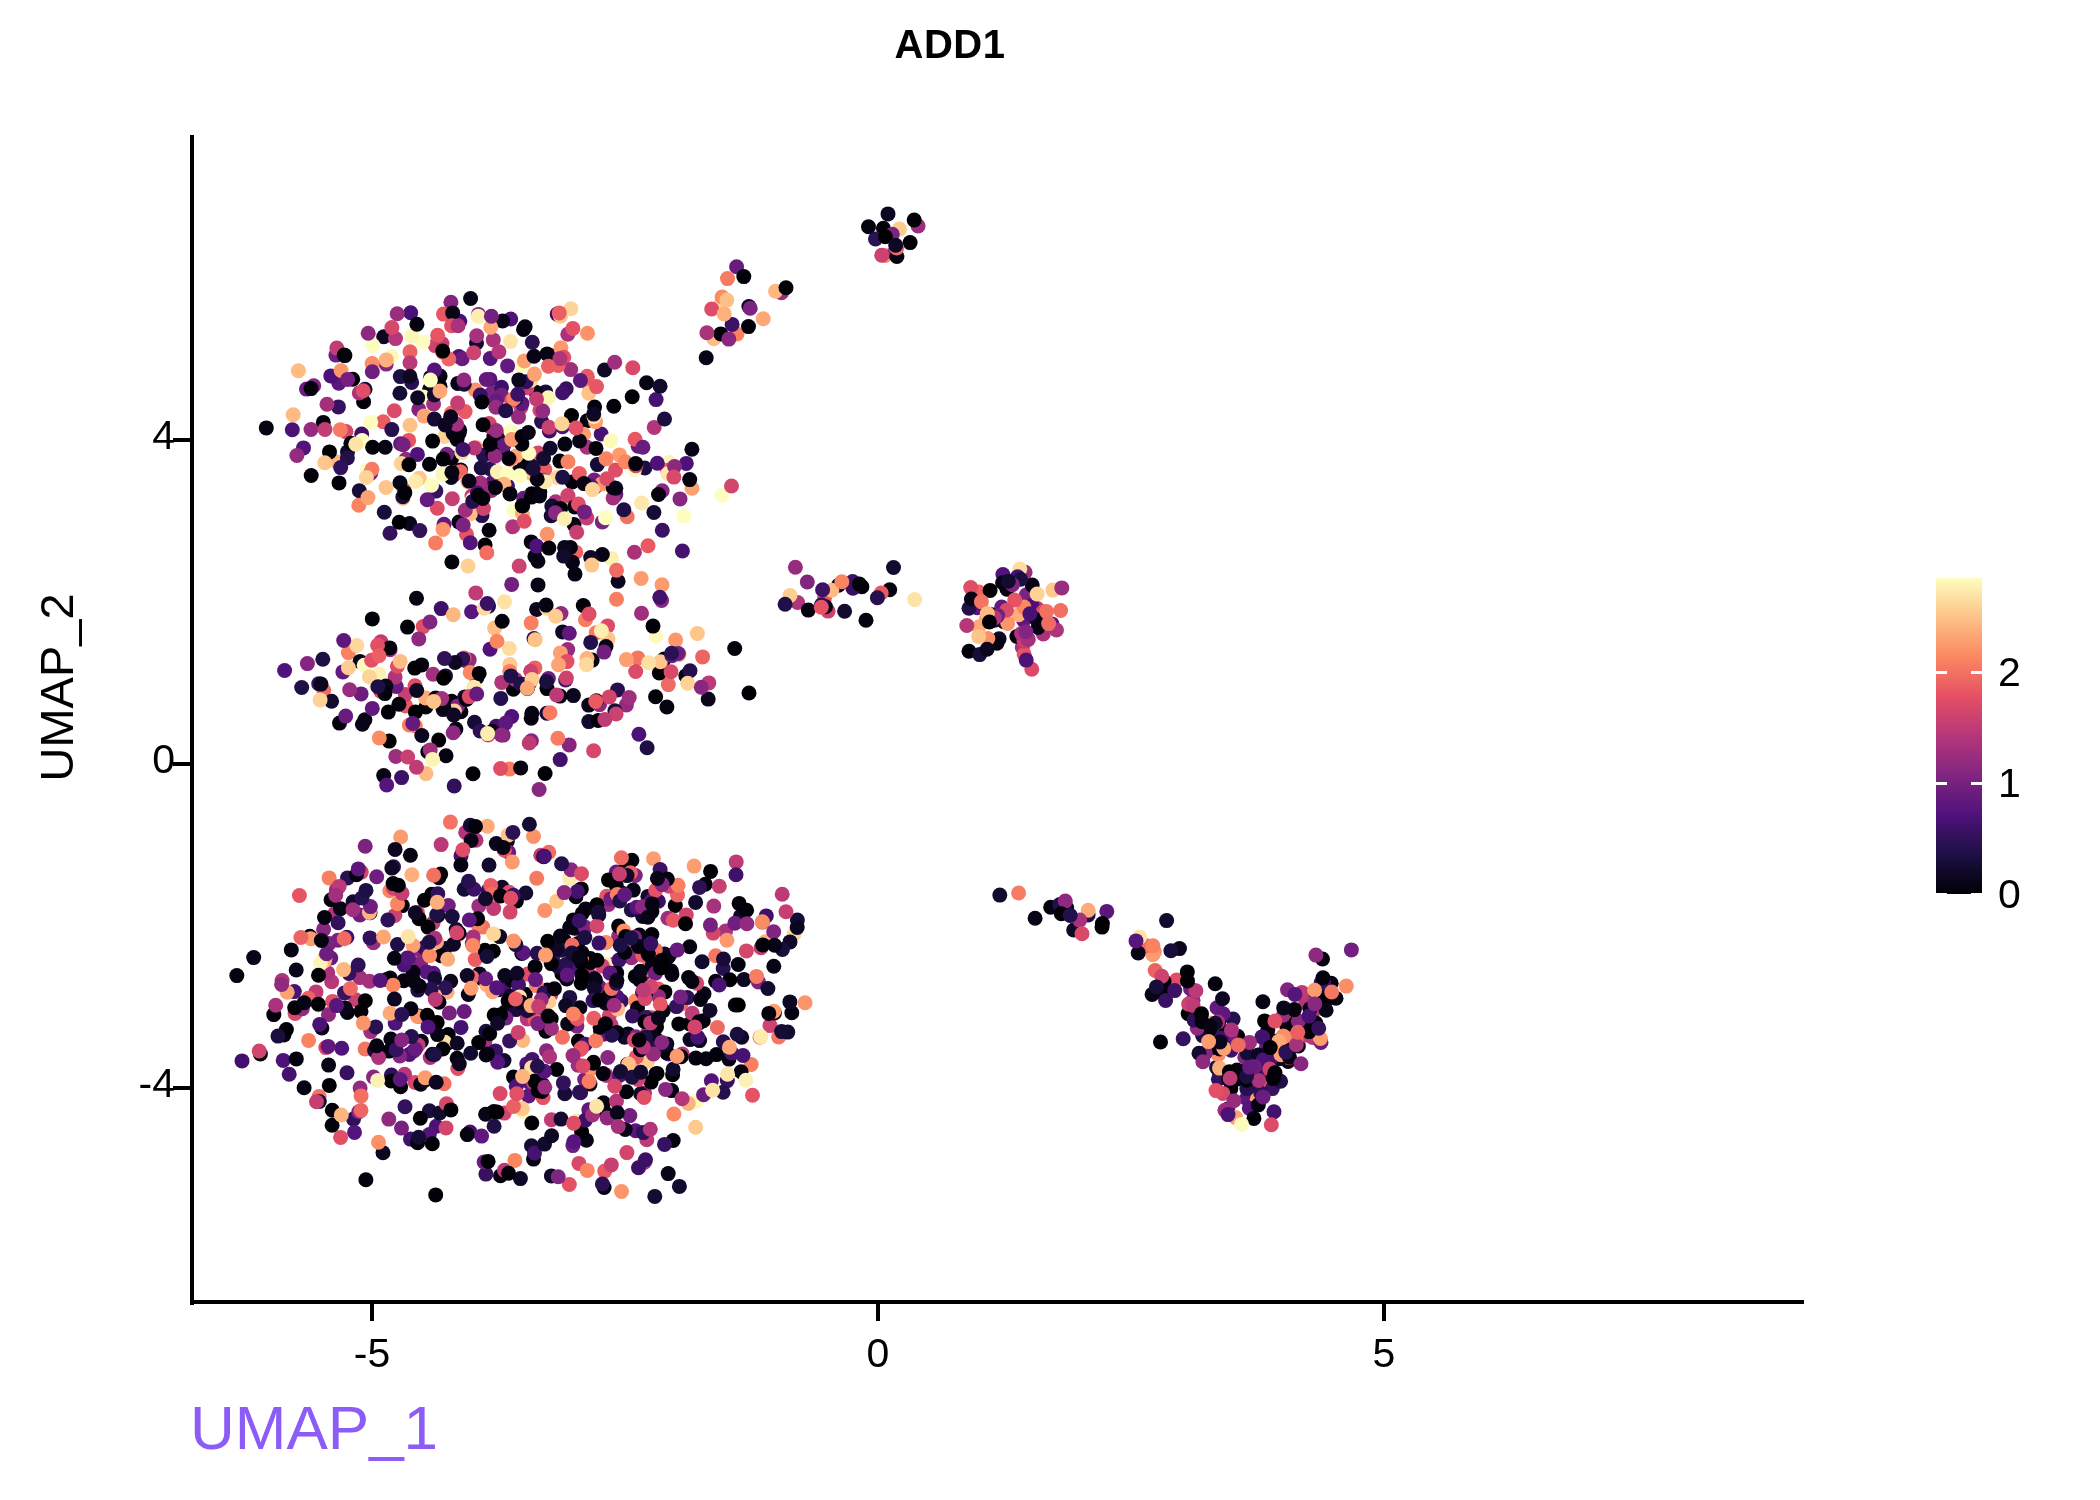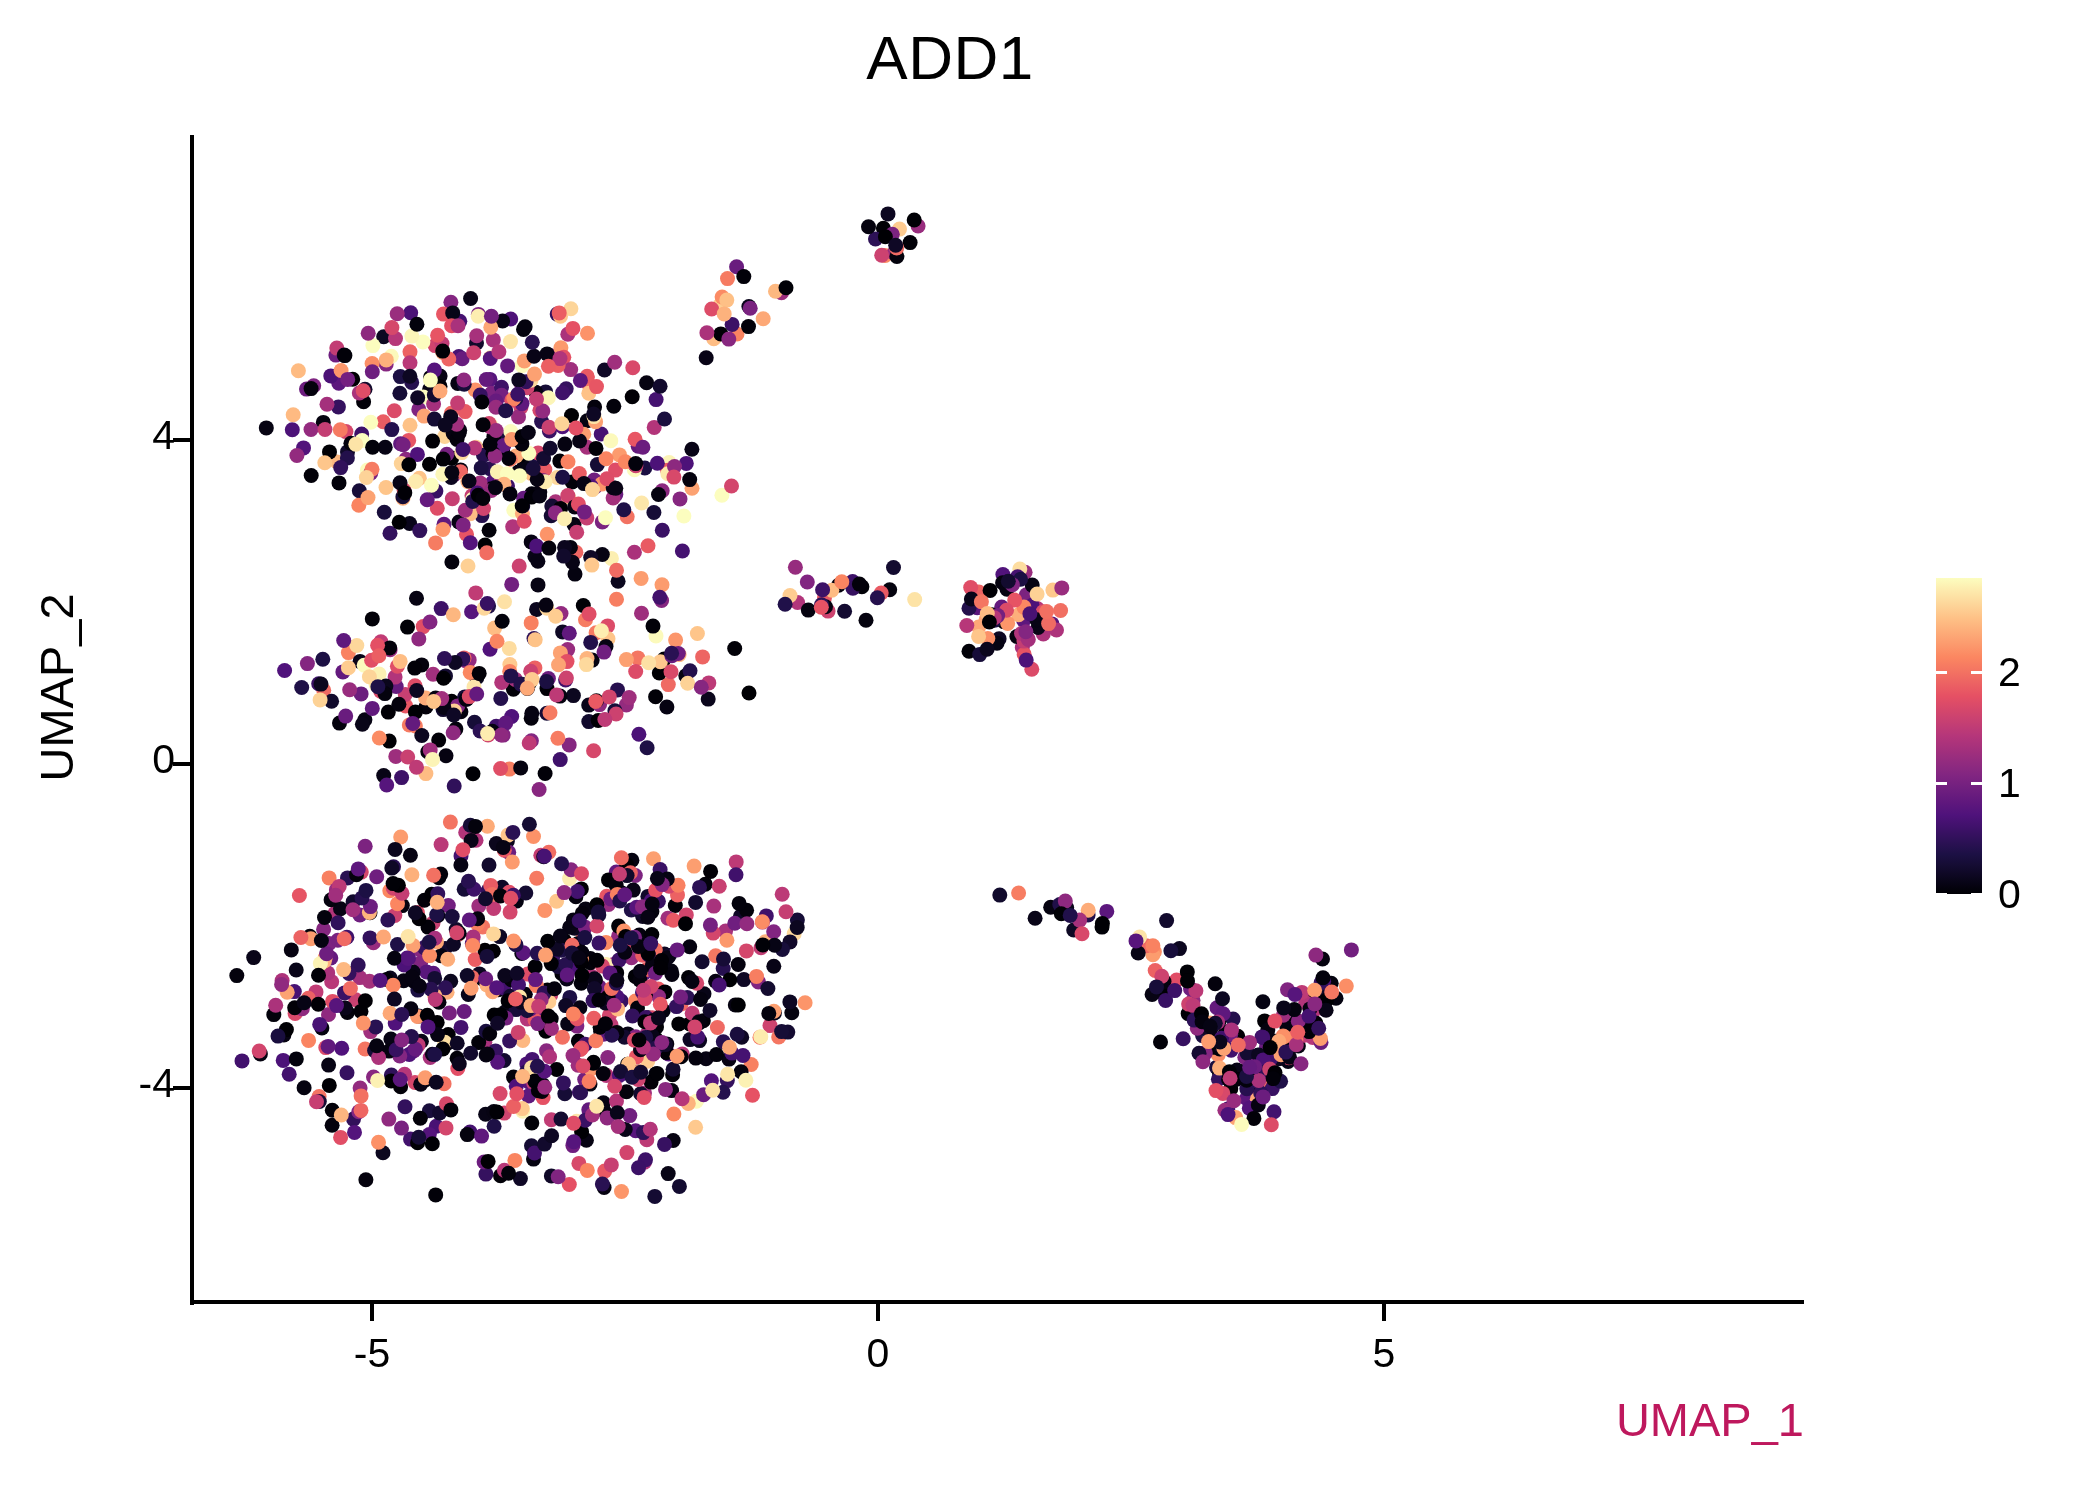--- a/index.html
+++ b/index.html
@@ -20,22 +20,22 @@
     width: 2100px;
     height: 1500px;
     background: #ffffff;
   }
   #plot-title {
     position: absolute;
     left: 0;
     top: 22px;
     width: 1900px;
     text-align: center;
-    font-size: 62px;
-    font-weight: normal;
+    font-size: 40px;
+    font-weight: bold;
     letter-spacing: 0.5px;
     color: #000000;
   }
   #panel {
     position: absolute;
     left: 193px;
     top: 137px;
     width: 1207px;
     height: 1165px;
     background: #ffffff;
@@ -100,23 +100,23 @@
     text-align: center;
     font-size: 47px;
     transform: rotate(-90deg);
     color: #000000;
   }
   #x-axis-title {
     position: absolute;
     left: 190px;
     top: 1392px;
     width: 1614px;
-    text-align: right;
-    font-size: 47px;
-    color: #be185d;
+    text-align: left;
+    font-size: 62px;
+    color: #8b5cf6;
   }
   #legend {
     position: absolute;
     left: 1936px;
     top: 578px;
     width: 46px;
     height: 316px;
   }
   #legend-bar {
     position: absolute;

